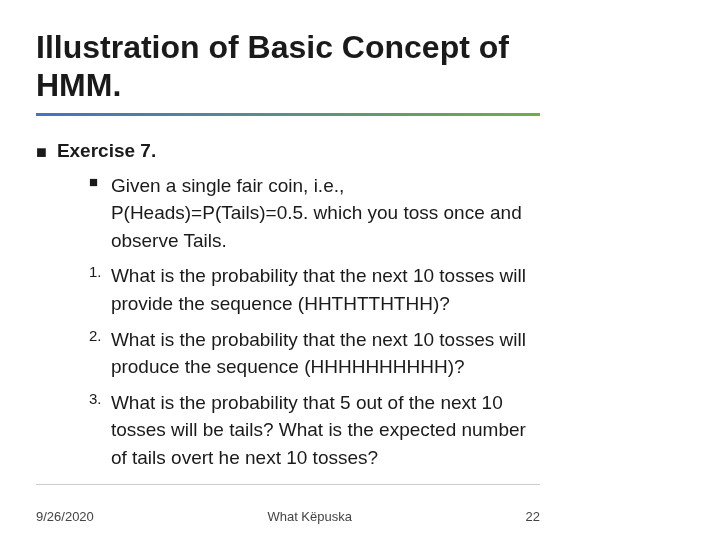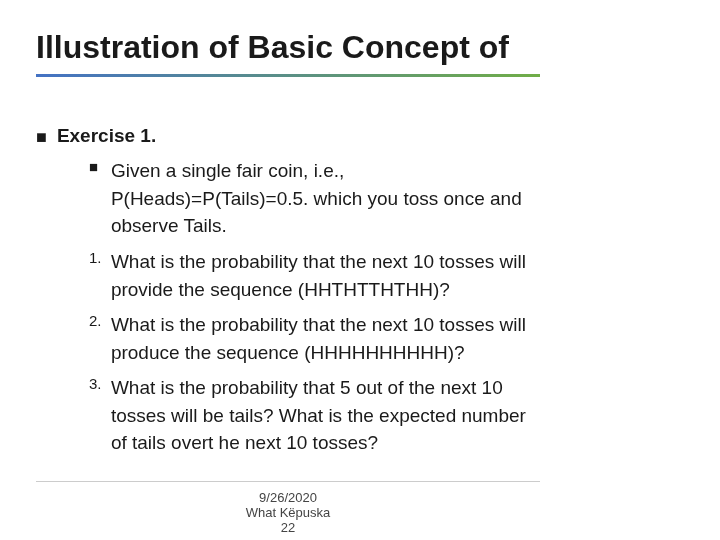--- a/index.html
+++ b/index.html
@@ -16,21 +16,20 @@
       overflow: hidden;
     }
 
     .slide {
       width: 576px;
       height: 540px;
       background: #ffffff;
       padding: 28px 36px 16px 36px;
       display: flex;
       flex-direction: column;
-      gap: 24px;
     }
 
     .title-block {
       margin-bottom: 10px;
     }
 
     .slide-title {
       font-size: 32px;
       font-weight: bold;
       color: #1a1a1a;
@@ -99,25 +98,25 @@
     }
 
     .item-text {
       font-size: 19px;
       color: #1a1a1a;
       line-height: 1.45;
     }
 
     .footer {
       display: flex;
-      flex-direction: column;
+      flex-direction: row;
       justify-content: space-between;
       align-items: center;
       border-top: 1px solid #cccccc;
-      padding-top: 8px;
+      padding-top: 24px;
       margin-top: auto;
     }
 
     .footer-left {
       font-size: 13px;
       color: #444444;
     }
 
     .footer-center {
       font-size: 13px;
@@ -129,29 +128,30 @@
       color: #444444;
     }
   </style>
 </head>
 <body>
 
 <div class="slide">
   <div class="title-block">
     <div class="slide-title">
       <span>Illustration of Basic Concept of</span><br>
+      <span>HMM.</span>
     </div>
     <div class="title-divider"></div>
   </div>
 
   <div class="content-area">
     <div class="bullet-dot">■</div>
     <div class="exercise-block">
       <div class="exercise-header">
-        <span class="exercise-label">Exercise 1.</span>
+        <span class="exercise-label">Exercise 7.</span>
       </div>
       <div class="items-list">
 
         <div class="item">
           <span class="item-marker">■</span>
           <span class="item-text">Given a single fair coin, i.e., P(Heads)=P(Tails)=0.5. which you toss once and observe Tails.</span>
         </div>
 
         <div class="item">
           <span class="item-marker">1.</span>

